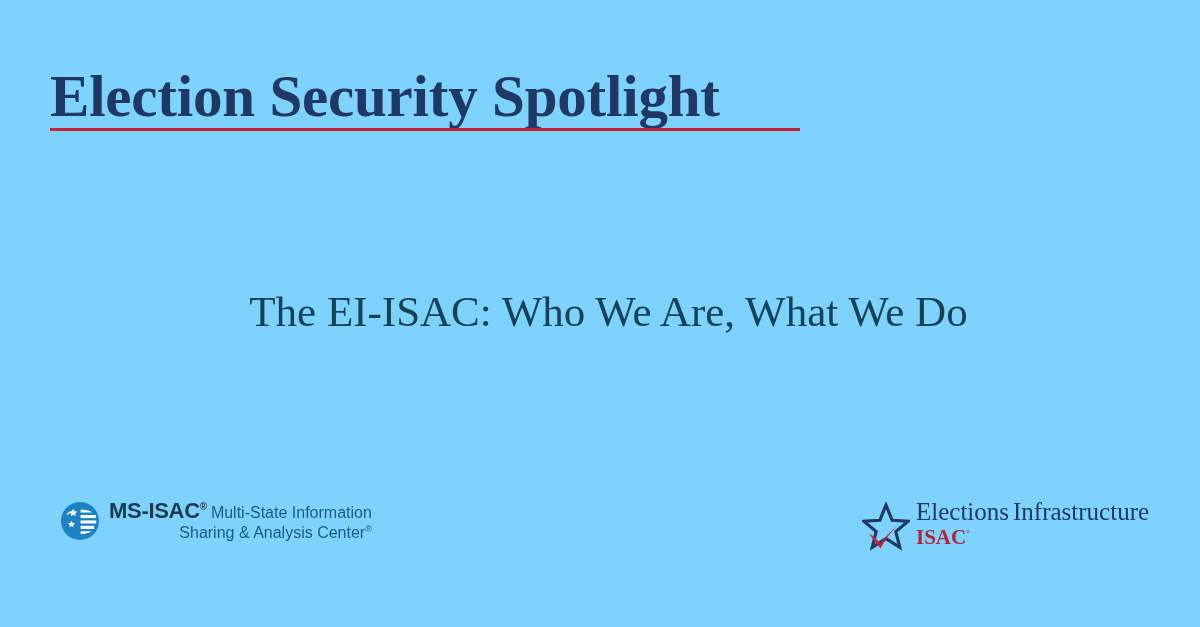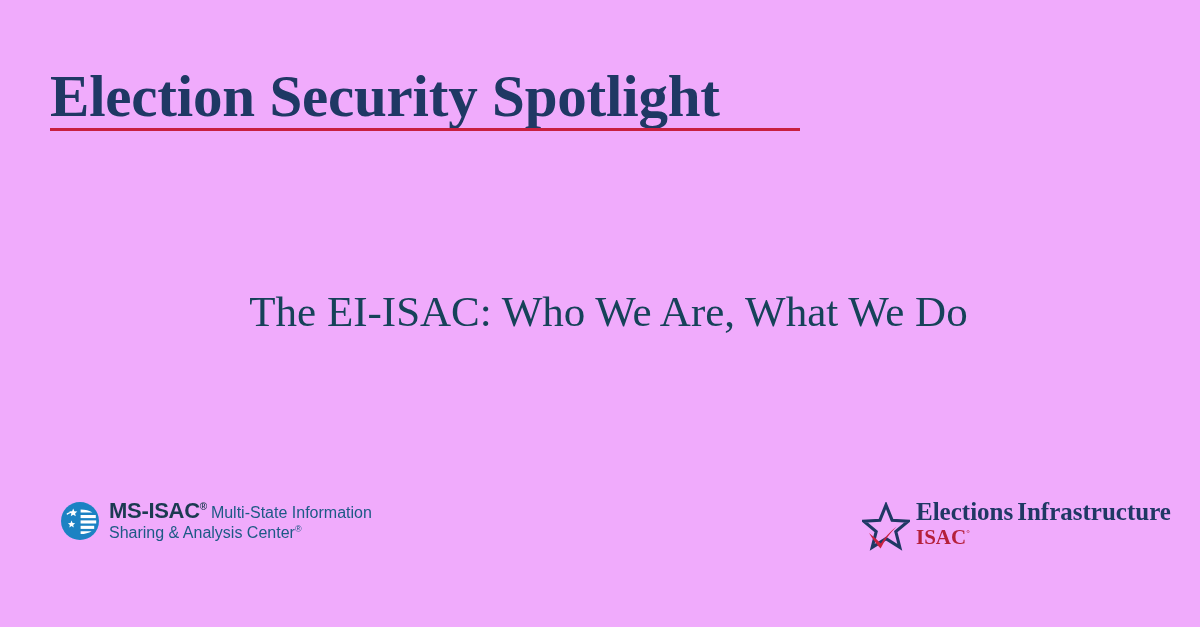--- a/index.html
+++ b/index.html
@@ -12,21 +12,21 @@
     height: 627px;
     position: relative;
     overflow: hidden;
     font-family: "Liberation Serif", serif;
     -webkit-font-smoothing: antialiased;
   }
 
   .slide {
     position: absolute;
     inset: 0;
-    background: #f0abfc;
+    background: #7dd3fc;
   }
 
   
   .title-block {
     position: absolute;
     left: 50px;
     top: 66px;
     width: 760px;
   }
   .title-text {
@@ -76,20 +76,21 @@
     gap: 9px;
   }
   .msisac-mark {
     width: 40px;
     height: 40px;
     flex: 0 0 40px;
     margin-top: 2px;
   }
   .msisac-words {
     display: block;
+    text-align: right;
   }
   .msisac-title {
     font-family: "Liberation Sans", sans-serif;
     font-weight: bold;
     font-size: 22px;
     line-height: 1.05;
     color: #1B3A51;
     letter-spacing: -0.3px;
     white-space: nowrap;
   }
@@ -124,21 +125,21 @@
     width: 48px;
     height: 50px;
     flex: 0 0 48px;
     margin-top: 3px;
   }
   .eiisac-words {
     display: block;
   }
   .eiisac-line {
     font-family: "Liberation Serif", serif;
-    font-weight: bold;
+    font-weight: normal;
     font-size: 25px;
     line-height: 1.06;
     color: #1F3864;
     white-space: nowrap;
   }
   .eiisac-isac {
     font-family: "Liberation Serif", serif;
     font-weight: bold;
     font-size: 21px;
     line-height: 1.1;

